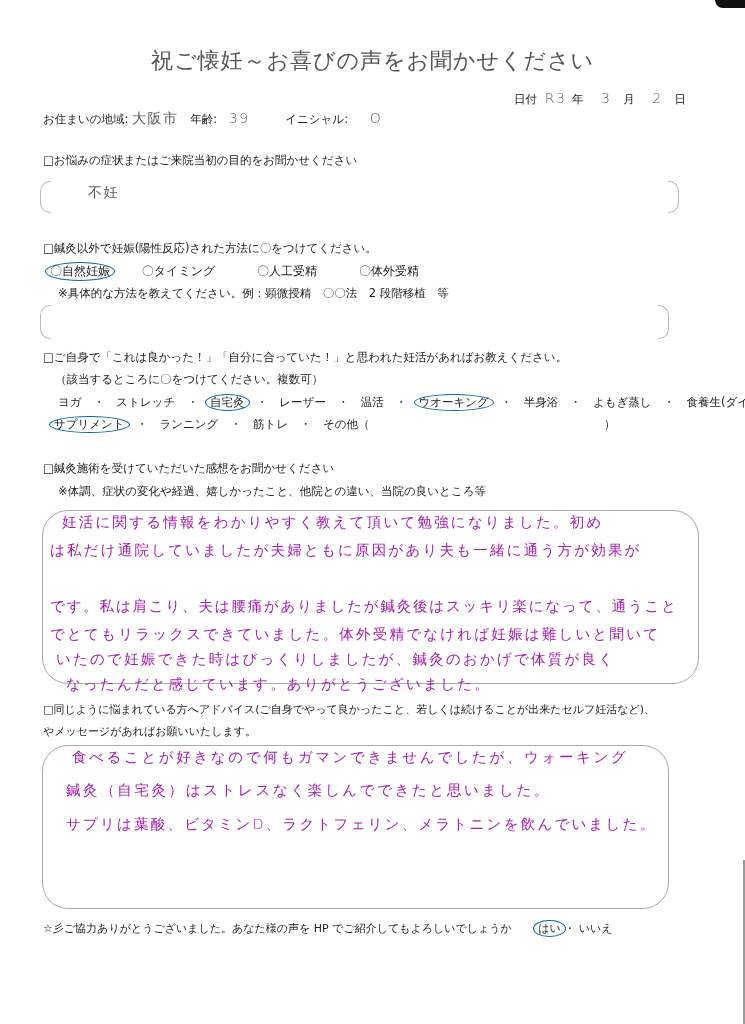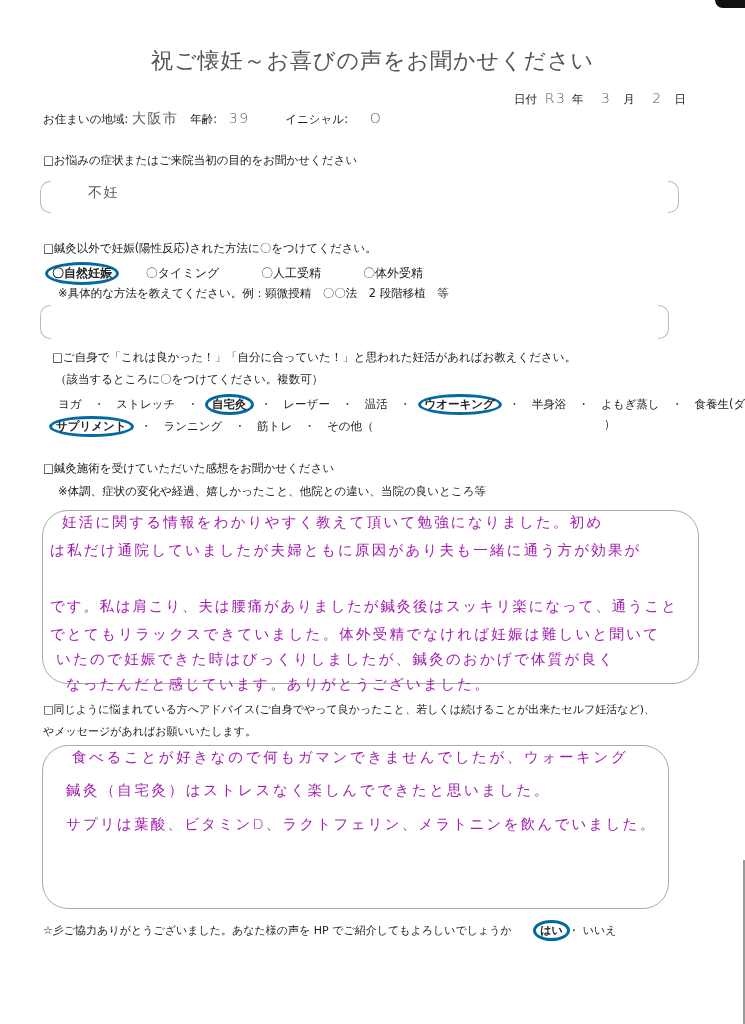--- a/index.html
+++ b/index.html
@@ -12,21 +12,21 @@
     .printed { font-size: 11.5px; color: #222; white-space: nowrap; }
     .hand { font-family: "DejaVu Sans", sans-serif; color: #5a5a5a; font-weight: 300; white-space: nowrap; letter-spacing: 1.5px; }
     .hand-lg { font-size: 14px; }
     .hand-md { font-size: 14px; }
     .corner-mark { right: 0; top: 0; width: 30px; height: 8px; background: #111; border-bottom-left-radius: 14px; }
     .right-edge { right: 0; top: 860px; width: 2px; height: 164px; background: #999; }
     .bracket { border: 1px solid #bbb; border-radius: 10px; }
     .bracket-open { border-right: none; border-top-right-radius: 0; border-bottom-right-radius: 0; }
     .bracket-close { border-left: none; border-top-left-radius: 0; border-bottom-left-radius: 0; }
     .bigbox { border: 1px solid #aaa; border-radius: 26px; }
-    .circled { display: inline-block; border: 3px solid #0369a1; border-radius: 50%; padding: 0 4px; margin: -1px -5px; font-weight: bold; }
+    .circled { display: inline-block; border: 1px solid #0369a1; border-radius: 50%; padding: 0 4px; margin: -1px -5px; }
     .opt { display: inline-block; }
     .hand-line { position: absolute; left: 50px; font-size: 14.5px; color: #a21caf; letter-spacing: 2.2px; white-space: nowrap; font-weight: 300; }
   </style>
 </head>
 <body>
 
 <div class="abs corner-mark"></div>
 <div class="abs right-edge"></div>
 
 <div class="abs title">祝ご懐妊～お喜びの声をお聞かせください</div>
@@ -60,21 +60,21 @@
   <span class="opt circled">〇自然妊娠</span>
   <span class="opt" style="margin-left:28px;">〇タイミング</span>
   <span class="opt" style="margin-left:38px;">〇人工受精</span>
   <span class="opt" style="margin-left:38px;">〇体外受精</span>
 </div>
 <div class="abs printed" style="left:58px; top:286px;">※具体的な方法を教えてください。例：顕微授精　〇〇法　2 段階移植　等</div>
 <div class="abs bracket bracket-open" style="left:40px; top:305px; width:10px; height:32px;"></div>
 <div class="abs bracket bracket-close" style="left:658px; top:305px; width:10px; height:32px;"></div>
 <div class="abs" style="left:52px; top:308px; width:600px; height:26px;"></div>
 
-<div class="abs printed" style="left:52px; top:350px;">□ご自身で「これは良かった！」「自分に合っていた！」と思われた妊活があればお教えください。</div>
+<div class="abs printed" style="left:43px; top:350px;">□ご自身で「これは良かった！」「自分に合っていた！」と思われた妊活があればお教えください。</div>
 <div class="abs printed" style="left:55px; top:372px;">（該当するところに〇をつけてください。複数可）</div>
 <div class="abs printed" style="left:58px; top:395px; font-size:11.5px;">
   <span>ヨガ</span>
   <span style="margin:0 8px;">・</span>
   <span>ストレッチ</span>
   <span style="margin:0 8px;">・</span>
   <span class="circled">自宅灸</span>
   <span style="margin:0 8px;">・</span>
   <span>レーザー</span>
   <span style="margin:0 8px;">・</span>

